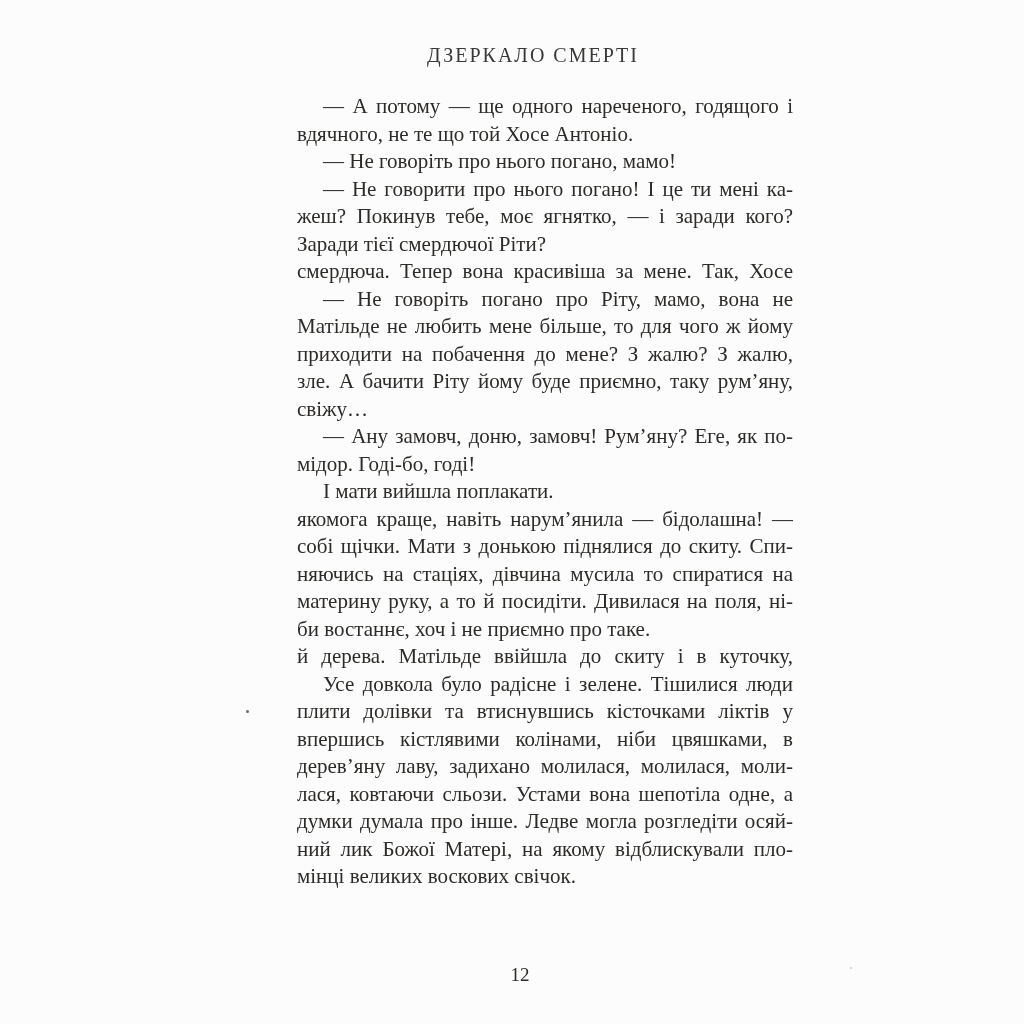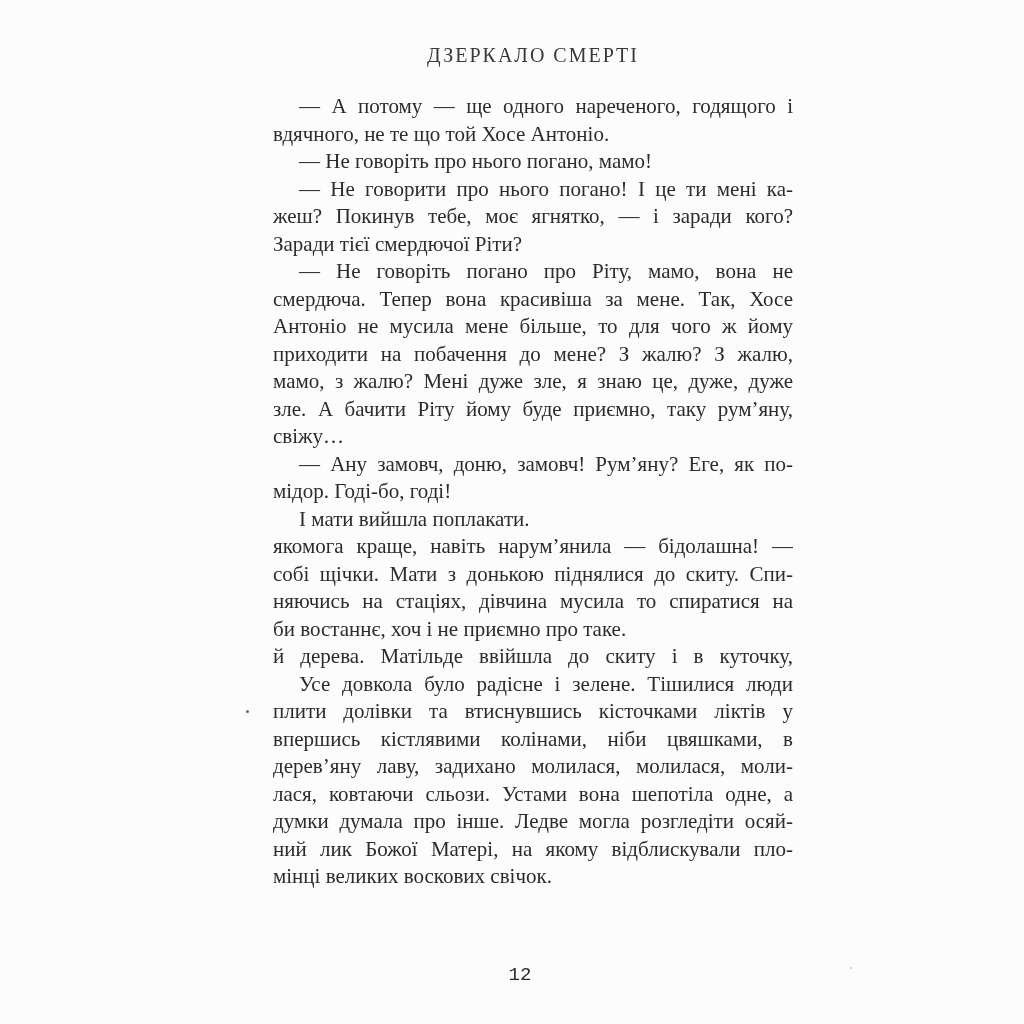--- a/index.html
+++ b/index.html
@@ -46,36 +46,36 @@
     line-height: 27.5px;
     color: var(--ink);
   }
   .text-block .line {
     height: 27.5px;
     overflow: hidden;
     text-align: justify;
     text-align-last: justify;
     text-justify: inter-word;
     white-space: normal;
+    margin-left: 24px;
   }
   .text-block .line.last {
     text-align-last: left;
   }
   .text-block .line.first {
     text-indent: 26px;
   }
   .page-number {
     position: absolute;
     left: 273px;
     width: 494px;
     top: 964px;
     text-align: center;
     font-size: 19px;
     color: var(--ink);
-    font-family: Liberation Mono, monospace;
   }
   .speck {
     position: absolute;
     border-radius: 50%;
   }
   .speck-left {
     left: 246px;
     top: 710px;
     width: 3px;
     height: 3px;
@@ -95,33 +95,33 @@
 <div class="book-page">
   <div class="running-header">ДЗЕРКАЛО СМЕРТІ</div>
 
   <div class="text-block">
       <div class="line first">— А потому — ще одного нареченого, годящого і</div>
       <div class="line last">вдячного, не те що той Хосе Антоніо.</div>
       <div class="line first last">— Не говоріть про нього погано, мамо!</div>
       <div class="line first">— Не говорити про нього погано! І це ти мені ка-</div>
       <div class="line">жеш? Покинув тебе, моє ягнятко, — і заради кого?</div>
       <div class="line last">Заради тієї смердючої Ріти?</div>
+      <div class="line">смердюча. Тепер вона красивіша за мене. Так, Хосе</div>
       <div class="line first">— Не говоріть погано про Ріту, мамо, вона не</div>
-      <div class="line">смердюча. Тепер вона красивіша за мене. Так, Хосе</div>
-      <div class="line">Антоніо не мусила мене більше, то для чого ж йому</div>
+      <div class="line">Матільде не любить мене більше, то для чого ж йому</div>
       <div class="line">приходити на побачення до мене? З жалю? З жалю,</div>
-      <div class="line">мамо, з жалю? Мені дуже зле, я знаю це, дуже, дуже</div>
       <div class="line">зле. А бачити Ріту йому буде приємно, таку рум’яну,</div>
       <div class="line last">свіжу…</div>
       <div class="line first">— Ану замовч, доню, замовч! Рум’яну? Еге, як по-</div>
       <div class="line last">мідор. Годі-бо, годі!</div>
       <div class="line first last">І мати вийшла поплакати.</div>
       <div class="line">якомога краще, навіть нарум’янила — бідолашна! —</div>
       <div class="line">собі щічки. Мати з донькою піднялися до скиту. Спи-</div>
       <div class="line">няючись на стаціях, дівчина мусила то спиратися на</div>
+      <div class="line">материну руку, а то й посидіти. Дивилася на поля, ні-</div>
       <div class="line last">би востаннє, хоч і не приємно про таке.</div>
       <div class="line">й дерева. Матільде ввійшла до скиту і в куточку,</div>
       <div class="line first">Усе довкола було радісне і зелене. Тішилися люди</div>
       <div class="line">плити долівки та втиснувшись кісточками ліктів у</div>
       <div class="line">впершись кістлявими колінами, ніби цвяшками, в</div>
       <div class="line">дерев’яну лаву, задихано молилася, молилася, моли-</div>
       <div class="line">лася, ковтаючи сльози. Устами вона шепотіла одне, а</div>
       <div class="line">думки думала про інше. Ледве могла розгледіти осяй-</div>
       <div class="line">ний лик Божої Матері, на якому відблискували пло-</div>
       <div class="line last">мінці великих воскових свічок.</div>

